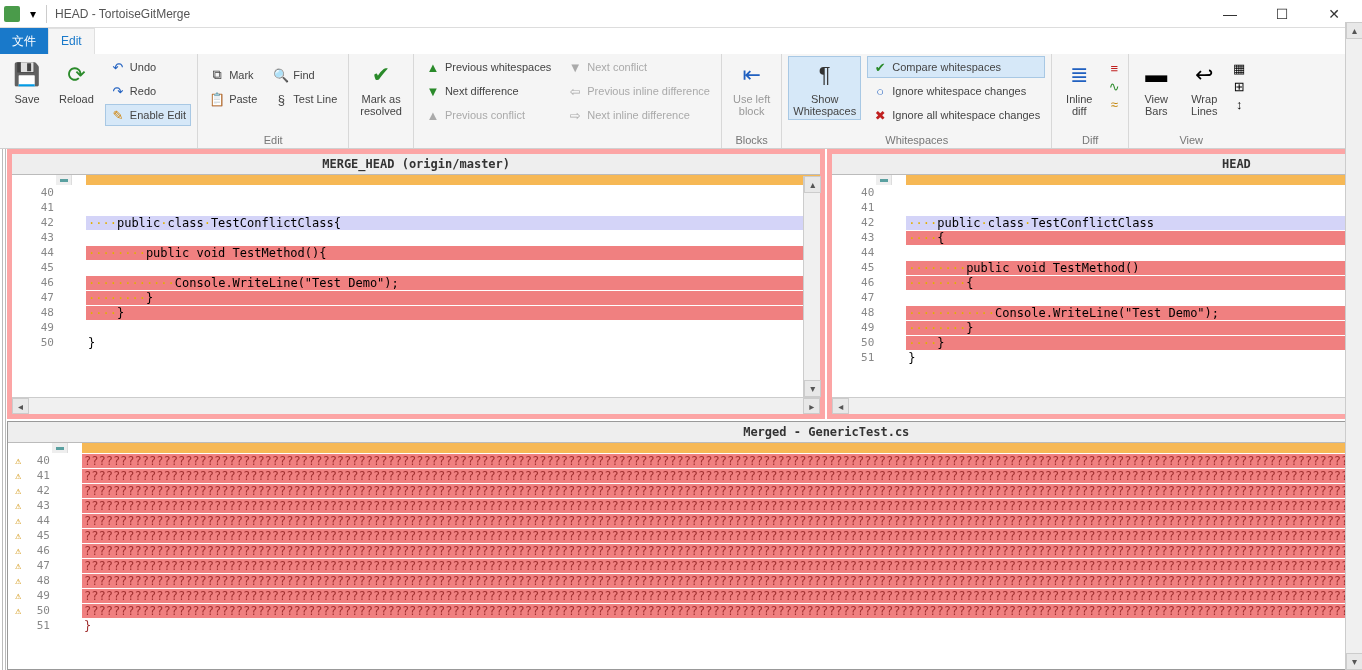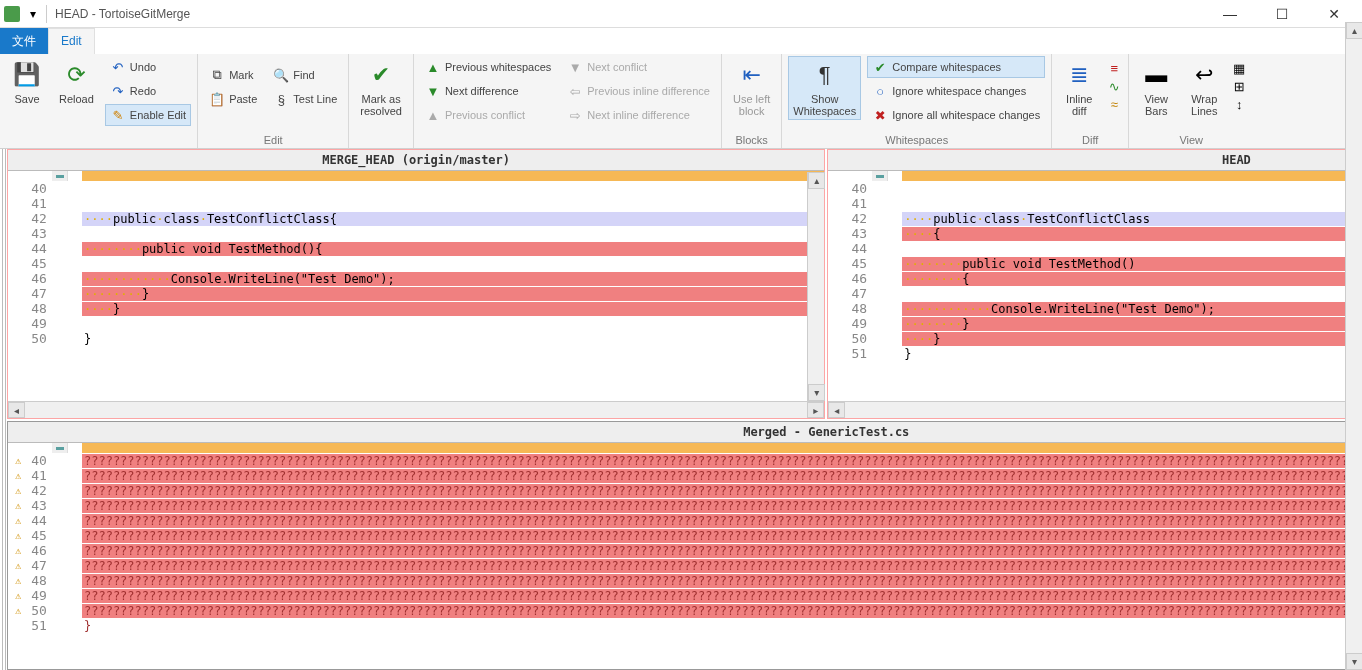--- a/index.html
+++ b/index.html
@@ -31,28 +31,28 @@
 .smallbtn.sel { border: 1px solid #a8c8e4; background: #d6e8f8; }
 .smallbtn.dim { color: #aaa; }
 .si { width: 16px; height: 16px; display: inline-flex; align-items: center; justify-content: center; font-size: 13px; }
 
 .workspace { display: flex; height: 521px; }
 .gutter { width: 14px; background: #fff; border-right: 1px solid #bbb; display: flex; flex-direction: column; }
 .gchunk { flex: 1; }
 .gchunk.red { background: #d94848; margin: 0 1px; }
 .panels { flex: 1; display: flex; flex-direction: column; }
 .tophalf { flex: 0 0 270px; display: flex; gap: 2px; padding: 0 1px; }
-.pane { flex: 1; border: 1px solid #fca5a5; display: flex; flex-direction: column; background: #fff; position: relative; }
+.pane { flex: 1; border: 5px solid #fca5a5; display: flex; flex-direction: column; background: #fff; position: relative; }
 .pane-title { background: #eee; border-bottom: 1px solid #bbb; text-align: center; font: bold 12px Consolas, monospace; padding: 3px 0; color: #333; }
 .pane-body { flex: 1; overflow: hidden; font-family: Consolas, monospace; font-size: 12px; position: relative; }
 .orange-bar { height: 10px; background: #f6b855; margin-left: 74px; }
 .code-line { display: flex; height: 15px; align-items: center; }
 .ln-gutter { width: 20px; background: #fff; }
 .ln-gutter.warn { display:flex;align-items:center;justify-content:center; }
-.ln-num { width: 24px; text-align: center; color: #888; font-size: 13px; padding-right: 2px; }
+.ln-num { width: 24px; text-align: right; color: #888; font-size: 11px; padding-right: 2px; }
 .ln-fold { width: 16px; background: #eee; border-right: 1px solid #ddd; display:flex;align-items:center;justify-content:center; }
 .fold-marker { width: 8px; height: 3px; background: #5aa0a0; }
 .ln-margin { width: 14px; }
 .ln-text { flex: 1; white-space: pre; padding-left: 2px; }
 .bg-red { background: #f08080; }
 .bg-hl { background: #d4d4f8; }
 .bg-white { background: #fff; }
 .ws { color: #e0b000; }
 .pane-sb { height: 17px; background: #f0f0f0; border-top: 1px solid #ccc; display: flex; }
 .sb-arrow { width: 17px; text-align: center; background: #e8e8e8; border: 1px solid #ccc; font-size: 10px; line-height: 15px; color: #555; }

